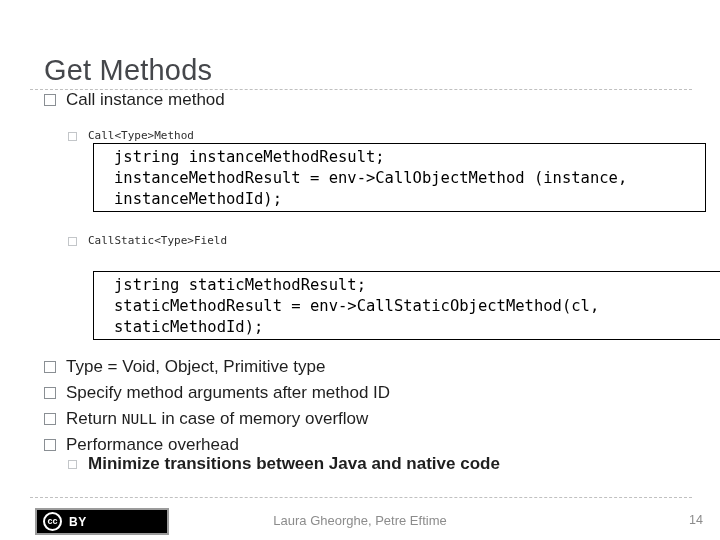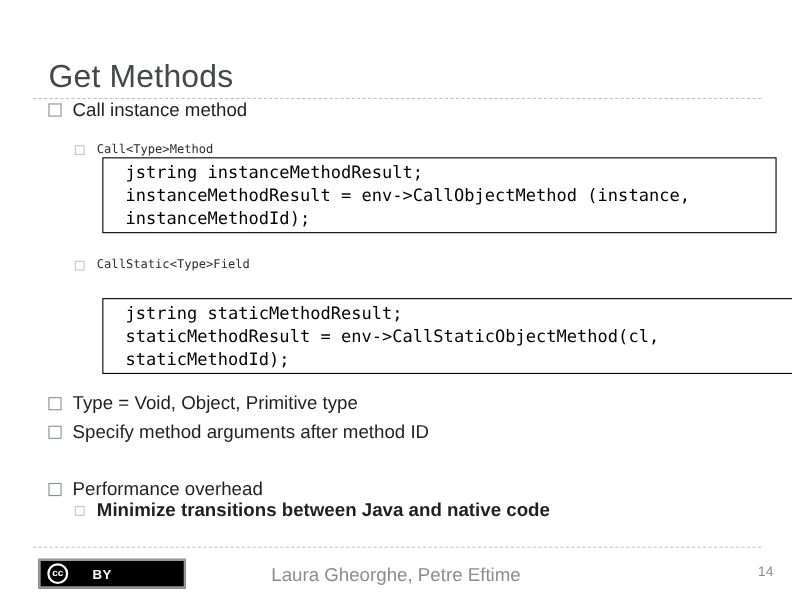--- a/index.html
+++ b/index.html
@@ -38,29 +38,29 @@
     font-family:"DejaVu Sans Mono","Liberation Mono",monospace;
     font-size:15.5px; line-height:21px; color:#000000; white-space:nowrap;
   }
   .inline-mono {
     font-family:"DejaVu Sans Mono","Liberation Mono",monospace;
     font-size:14.5px; color:#1f1f1f;
   }
   .note-sub-txt { font-size:17px; font-weight:bold; color:#1f1f1f; line-height:18px; }
   .footer-authors {
     position:absolute; left:0; right:0; top:513px; text-align:center;
-    font-size:17px; color:#8c8c8c;
+    font-size:13px; color:#8c8c8c;
   }
   .footer-page {
     position:absolute; right:17px; top:513px; font-size:12.5px; color:#8c8c8c;
   }
   .cc-badge {
     position:absolute; left:35px; top:508px; width:124px; height:23px;
     background:#000000; border:2px solid #9b9b9b;
-    display:flex; align-items:center; gap:22px; padding-left:6px;
+    display:flex; align-items:center; gap:7px; padding-left:6px;
   }
   .cc-circle {
     width:15px; height:15px; border:2px solid #ffffff; border-radius:50%;
     color:#ffffff; font-size:9px; font-weight:bold; line-height:15px;
     text-align:center; letter-spacing:0;
   }
   .cc-by { color:#ffffff; font-size:12px; font-weight:bold; letter-spacing:0.5px; }
 </style>
 </head>
 <body>
@@ -96,20 +96,24 @@
   </div>
 
   <div class="row row-main" style="top:354px; height:26px;">
     <span class="sq"></span>
     <span class="btxt">Type = Void, Object, Primitive type</span>
   </div>
   <div class="row row-main" style="top:380px; height:26px;">
     <span class="sq"></span>
     <span class="btxt">Specify method arguments after method ID</span>
   </div>
+  <div class="row row-main" style="top:406px; height:26px;">
+    <span class="sq"></span>
+    <span class="btxt"><span>Return </span><span class="inline-mono">NULL</span><span> in case of memory overflow</span></span>
+  </div>
   <div class="row row-main" style="top:432px; height:26px;">
     <span class="sq"></span>
     <span class="btxt">Performance overhead</span>
   </div>
   <div class="row row-sub" style="top:454px; height:20px;">
     <span class="sq-sm"></span>
     <span class="note-sub-txt">Minimize transitions between Java and native code</span>
   </div>
 
   <div class="dashline" style="top:497px;"></div>

